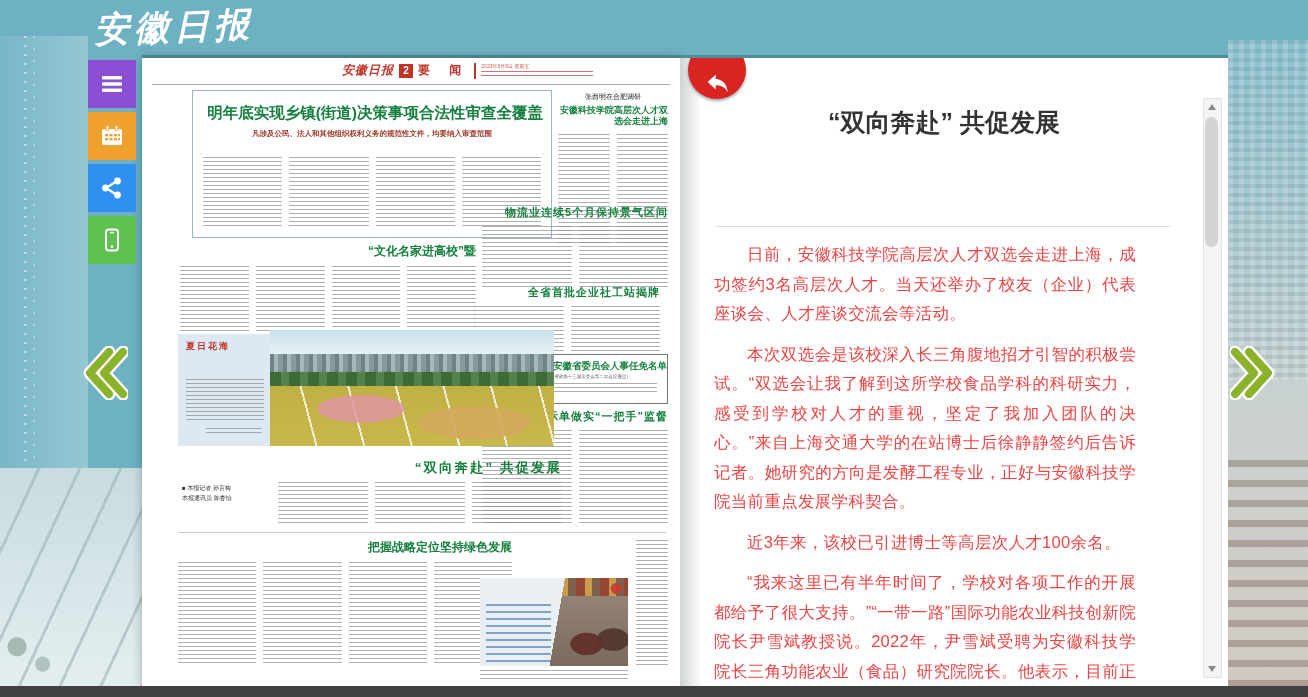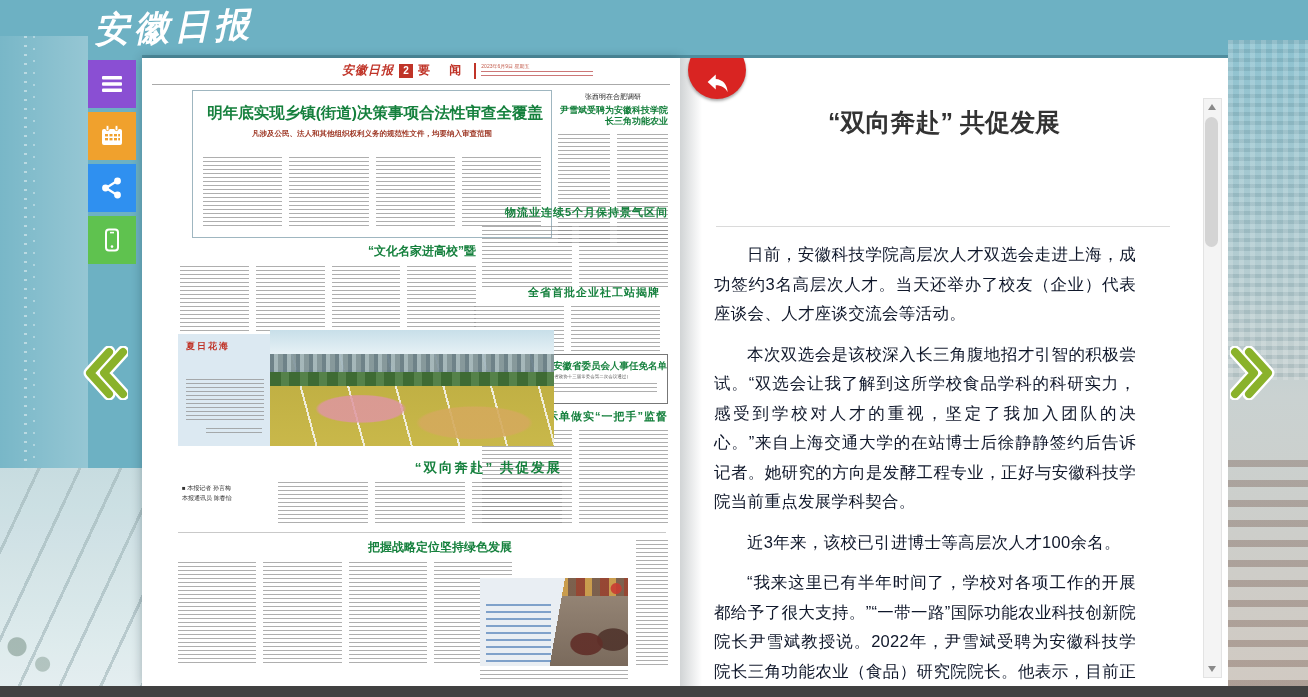--- a/index.html
+++ b/index.html
@@ -95,21 +95,21 @@
     background:#d92422;box-shadow:0 2px 3px rgba(0,0,0,.35);cursor:pointer;
     display:flex;align-items:flex-end;justify-content:center;z-index:5;}
   .a-title{position:absolute;left:40px;right:60px;top:48px;text-align:center;
     font-size:25px;font-weight:600;color:#333;}
   .a-byline{position:absolute;left:36px;top:110px;font-size:13.5px;color:#8a8a8a;display:flex;align-items:center;}
   .a-bullet{width:7px;height:7px;background:#7a7a7a;margin-right:7px;}
   .a-meta{position:absolute;left:38px;right:62px;top:136px;display:flex;justify-content:space-between;
     font-size:13.5px;color:#9a9a9a;}
   .a-divider{position:absolute;left:36px;right:58px;top:168px;height:1px;background:#dadada;}
   .a-body{position:absolute;left:34px;right:92px;top:182px;bottom:0;
-    font-size:16.5px;line-height:29.5px;color:#0f172a;text-align:justify;letter-spacing:.3px;}
+    font-size:16.5px;line-height:29.5px;color:#ef4444;text-align:justify;letter-spacing:.3px;}
   .a-body p{margin:0 0 11px 0;text-indent:2em;}
 
   
   .sb-track{position:absolute;right:6px;top:40px;bottom:8px;width:17px;background:#f4f4f4;
     border:1px solid #e3e3e3;z-index:6;}
   .sb-btn{position:absolute;left:0;width:15px;height:16px;display:flex;align-items:center;justify-content:center;cursor:pointer;}
   .sb-up{top:0;}
   .sb-down{bottom:0;}
   .tri-up{width:0;height:0;border-left:4px solid transparent;border-right:4px solid transparent;border-bottom:6px solid #8a8a8a;}
   .tri-down{width:0;height:0;border-left:4px solid transparent;border-right:4px solid transparent;border-top:6px solid #8a8a8a;}
@@ -206,21 +206,21 @@
       <div class="cols" style="position:absolute;left:10px;right:10px;top:66px;bottom:8px;">
           <div class="ft"></div>
           <div class="ft"></div>
           <div class="ft"></div>
           <div class="ft"></div>
         </div>
     </div>
 
     <div class="abs" style="left:416px;top:34px;width:110px;">
       <div style="text-align:center;font-size:7px;color:#222;">张西明在合肥调研</div>
-      <div class="hl" style="font-size:9px;margin-top:3px;">尹雪斌受聘为安徽科技学院长三角功能农业</div>
+      <div class="hl" style="font-size:9px;margin-top:3px;">安徽科技学院高层次人才双选会走进上海</div>
       <div class="cols" style="position:relative;height:112px;margin-top:6px;">
           <div class="ft"></div>
           <div class="ft"></div>
         </div>
     </div>
 
     <div class="abs" style="left:38px;top:186px;width:296px;">
       <div class="hl" style="font-size:12px;">“文化名家进高校”暨</div>
       <div class="cols" style="position:relative;height:82px;margin-top:7px;">
           <div class="ft"></div>

